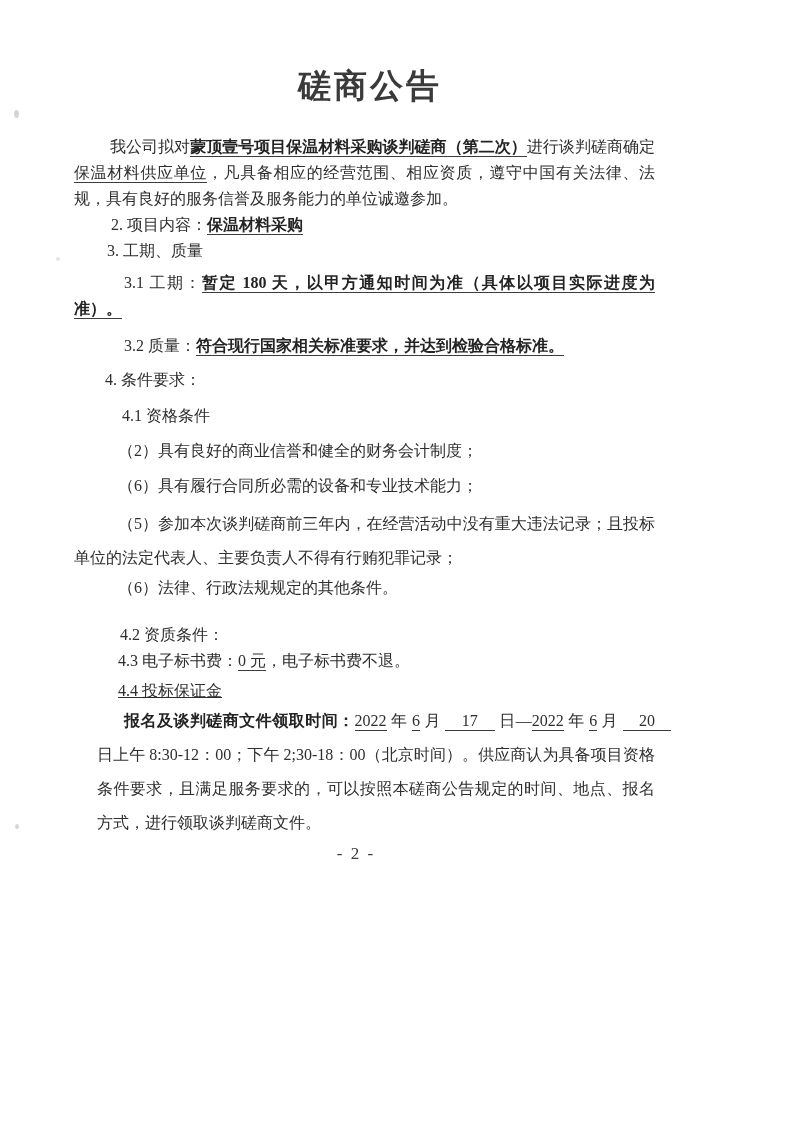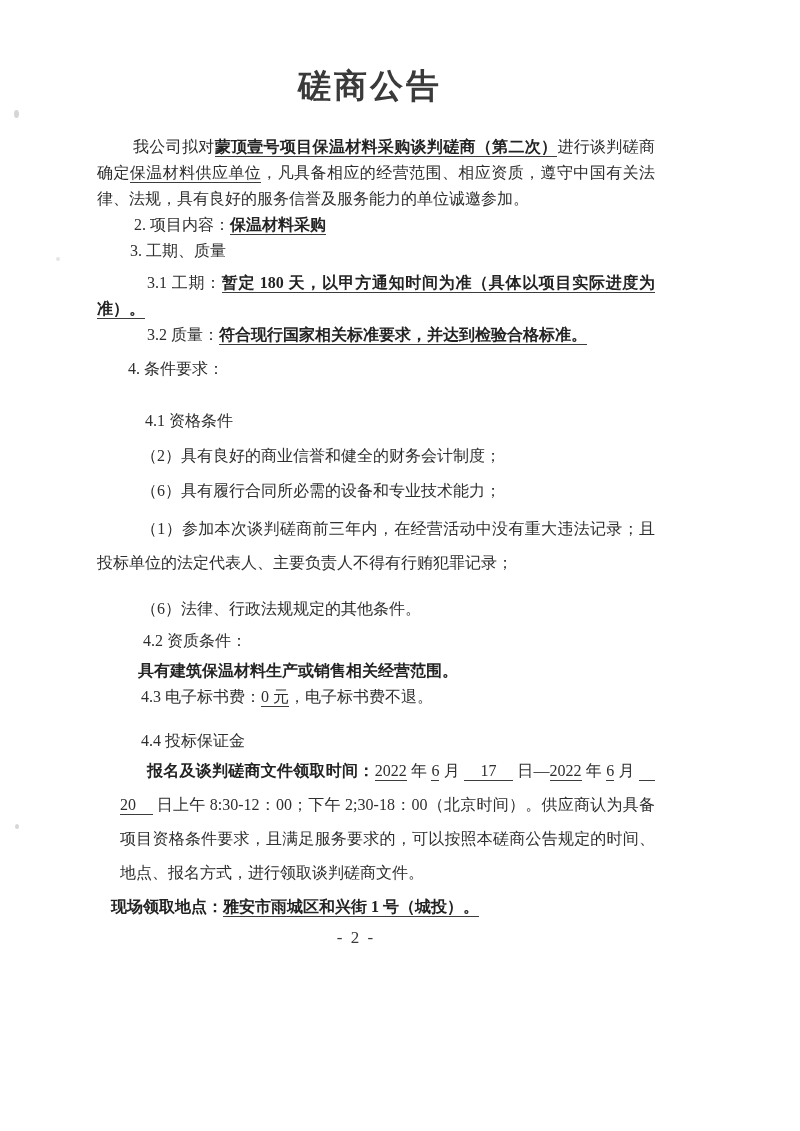--- a/index.html
+++ b/index.html
@@ -13,45 +13,45 @@
   .doc-title{
     font-size:33px;
     font-weight:700;
     color:#3a3a3a;
     text-align:center;
     letter-spacing:3px;
     margin:64px 0 0 0;
     line-height:44px;
     transform:translateX(14px);
   }
-  .content{padding:0 57px 0 97px;}
+  .content{padding:0 57px 0 74px;}
   .para{
     margin:0;padding:0;
     font-size:16px;
     line-height:26px;
     color:#2e2e2e;
     text-align:justify;
   }
   .para .b{font-weight:700;color:#232323;}
   .para .u{border-bottom:1.2px solid #3c3c3c;padding-bottom:1px;}
   .t-p1{margin-top:26px;text-indent:36px;}
   .t-item1{margin-top:2px;text-indent:37px;}
   .t-item2{text-indent:37px;}
   .t-h3{text-indent:33px;}
   .t-s31{margin-top:6px;text-indent:50px;}
-  .t-s32{margin-top:0;text-indent:50px;}
+  .t-s32{margin-top:11px;text-indent:50px;}
   .t-h4{margin-top:8px;text-indent:31px;}
-  .t-s41{margin-top:26px;text-indent:48px;}
+  .t-s41{margin-top:10px;text-indent:48px;}
   .t-cl{margin-top:9px;text-indent:44px;}
   .t-c5{margin-top:8px;line-height:34px;text-indent:44px;}
-  .t-c6{text-indent:44px;margin-top:16px;}
-  .t-s42{margin-top:6px;text-indent:46px;}
+  .t-c6{text-indent:44px;}
+  .t-s42{margin-top:21px;text-indent:46px;}
   .t-bl{margin-top:4px;text-indent:41px;}
   .t-s43{text-indent:44px;}
-  .t-s44{margin-top:18px;text-indent:44px;}
+  .t-s44{margin-top:4px;text-indent:44px;text-decoration:underline;}
   .t-bz{margin-top:8px;line-height:34px;text-indent:44px;}
   .t-bm{line-height:34px;text-indent:27px;margin-left:23px;}
   .t-h5{line-height:34px;text-indent:22px;}
   .t-loc{line-height:34px;text-indent:14px;}
   .page-number{
     text-align:center;
     font-size:17px;
     color:#3a3a3a;
     letter-spacing:2px;
     margin-top:4px;
@@ -74,24 +74,22 @@
   <div class="content">
       <p class="para t-p1"><span>我公司拟对</span><span class="b u">蒙顶壹号项目保温材料采购谈判磋商（第二次）</span><span>进行谈判磋商确定</span><span class="u">保温材料供应单位</span><span>，凡具备相应的经营范围、相应资质，遵守中国有关法律、法规，具有良好的服务信誉及服务能力的单位诚邀参加。</span></p>
       <p class="para t-item2"><span>2. 项目内容：</span><span class="b u">保温材料采购</span></p>
       <p class="para t-h3"><span>3. 工期、质量</span></p>
       <p class="para t-s31"><span>3.1 工期：</span><span class="b u">暂定 180 天，以甲方通知时间为准（具体以项目实际进度为准）。</span></p>
       <p class="para t-s32"><span>3.2 质量：</span><span class="b u">符合现行国家相关标准要求，并达到检验合格标准。</span></p>
       <p class="para t-h4"><span>4. 条件要求：</span></p>
       <p class="para t-s41"><span>4.1 资格条件</span></p>
       <p class="para t-cl"><span>（2）具有良好的商业信誉和健全的财务会计制度；</span></p>
       <p class="para t-cl"><span>（6）具有履行合同所必需的设备和专业技术能力；</span></p>
-      <p class="para t-c5"><span>（1）参加本次谈判磋商前三年内，在经营活动中没有重大违法记录；且投标单位的法定代表人、主要负责人不得有行贿犯罪记录；</span></p>
+      <p class="para t-c5"><span>（5）参加本次谈判磋商前三年内，在经营活动中没有重大违法记录；且投标单位的法定代表人、主要负责人不得有行贿犯罪记录；</span></p>
       <p class="para t-c6"><span>（6）法律、行政法规规定的其他条件。</span></p>
       <p class="para t-s42"><span>4.2 资质条件：</span></p>
-      <p class="para t-bl"><span class="b">具有建筑保温材料生产或销售相关经营范围。</span></p>
       <p class="para t-s43"><span>4.3 电子标书费：</span><span class="u">0 元</span><span>，电子标书费不退。</span></p>
       <p class="para t-s44"><span>4.4 投标保证金</span></p>
       <p class="para t-bm"><span class="b">报名及谈判磋商文件领取时间：</span><span class="u">2022</span><span> 年 </span><span class="u">6</span><span> 月 </span><span class="u">　17　</span><span> 日—</span><span class="u">2022</span><span> 年 </span><span class="u">6</span><span> 月 </span><span class="u">　20　</span><span> 日上午 8:30-12：00；下午 2;30-18：00（北京时间）。供应商认为具备项目资格条件要求，且满足服务要求的，可以按照本磋商公告规定的时间、地点、报名方式，进行领取谈判磋商文件。</span></p>
-      <p class="para t-loc"><span class="b">现场领取地点：</span><span class="b u">雅安市雨城区和兴街 1 号（城投）。</span></p>
     </div>
 
   <div class="page-number">- 2 -</div>
 </div>
 
 </body></html>

